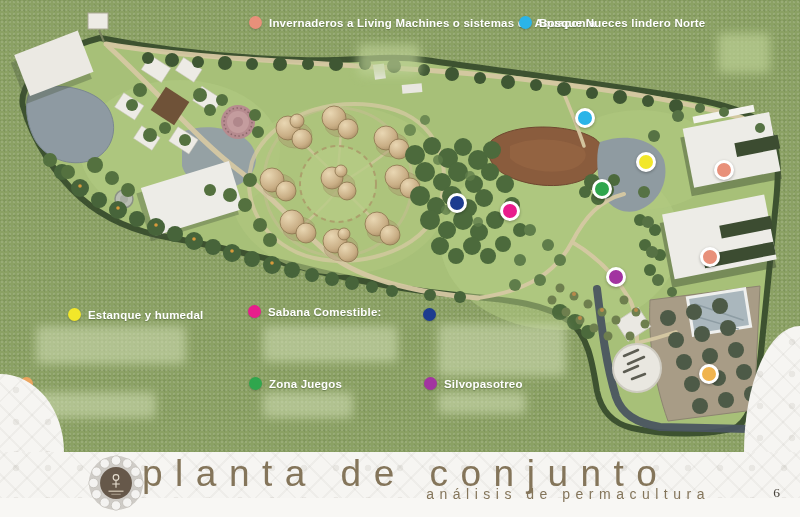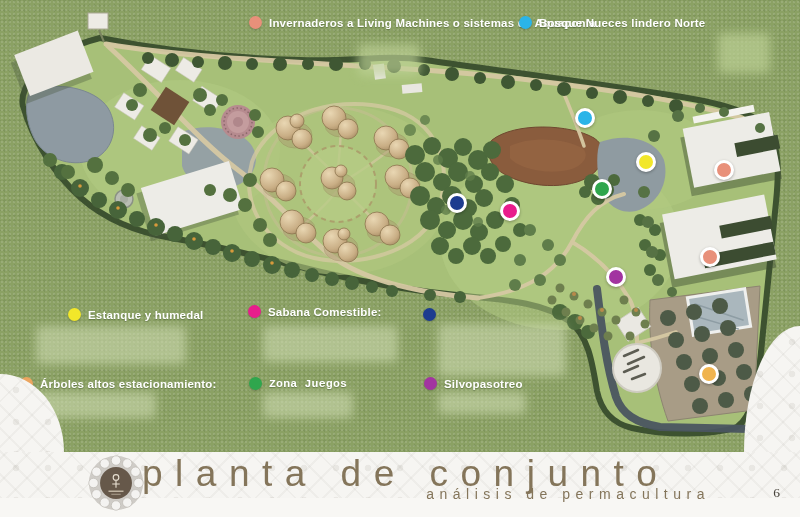--- a/index.html
+++ b/index.html
@@ -435,23 +435,22 @@
     </div>
     <div class="legend-item" style="left:248px;top:305px;justify-content:space-between;">
       <span class="legend-dot" style="background-color: rgb(232, 29, 140);"></span>
       <span class="legend-label">Sabana Comestible:</span>
     </div>
     <div class="legend-item" style="left:423px;top:308px;">
       <span class="legend-dot" style="background-color: rgb(29, 60, 143);"></span>
     </div>
     <div class="legend-item" style="left:20px;top:377px;">
       <span class="legend-dot" style="background-color: rgb(235, 165, 95);"></span>
-      <span class="legend-label">Árboles altos estacionamiento:</span>
-    </div>
-    <div class="legend-item" style="left:249px;top:377px;font-family:Liberation Mono, monospace;">
+    </div>
+    <div class="legend-item" style="left:249px;top:377px;">
       <span class="legend-dot" style="background-color: rgb(47, 166, 77);"></span>
       <span class="legend-label">Zona Juegos</span>
     </div>
     <div class="legend-item" style="left:424px;top:377px;">
       <span class="legend-dot" style="background-color: rgb(162, 52, 160);"></span>
       <span class="legend-label">Silvopasotreo</span>
     </div>
 
     <div class="markers-layer">
         <div class="map-marker" style="left: 585px; top: 118px; background-color: rgb(42, 180, 232);"></div>

